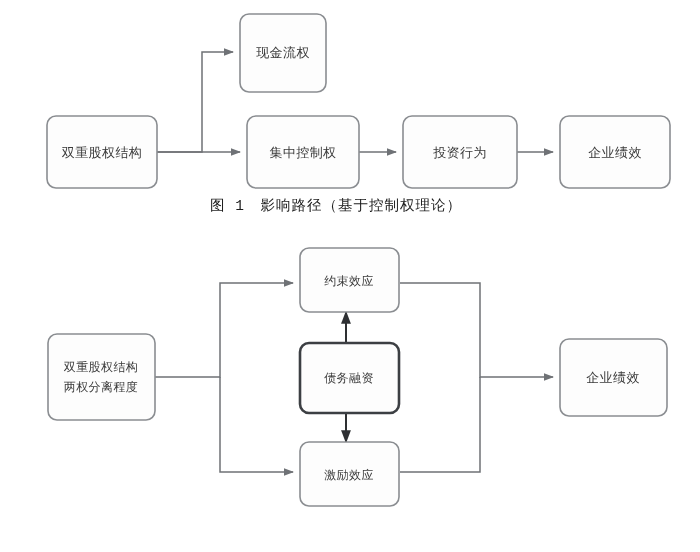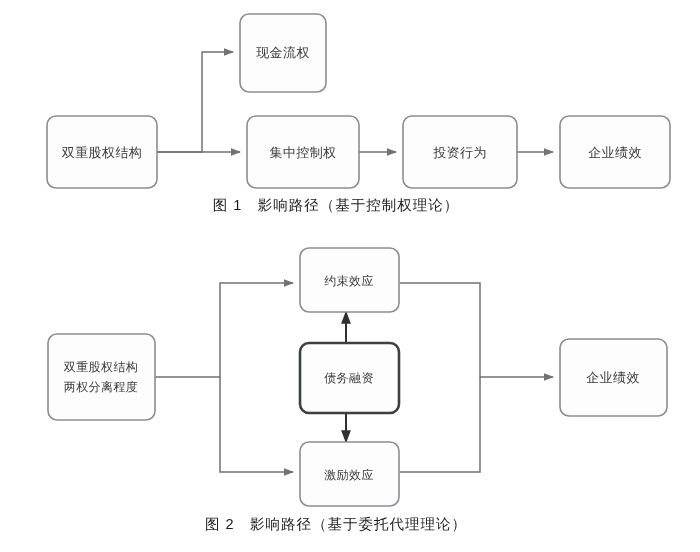--- a/index.html
+++ b/index.html
@@ -59,21 +59,21 @@
   }
   .edge.dark {
     stroke: #2e3033;
     stroke-width: 2;
   }
   .caption {
     position: absolute;
     left: 0;
     width: 672px;
     text-align: center;
-    font-family: Liberation Sans, sans-serif;
+    font-family: Liberation Mono, monospace;
     font-size: 14.5px;
     color: #1b1b1b;
     letter-spacing: 1px;
     white-space: pre;
   }
   #caption-1 { top: 196px; }
   #caption-2 { top: 515px; }
 </style>
 </head>
 <body>
@@ -183,15 +183,14 @@
         <text class="node-label small" x="349" y="245">激励效应</text>
       </g>
 
       <g>
         <rect class="node-rect" x="560" y="109" width="107" height="77" rx="9" ry="9"></rect>
         <text class="node-label" x="613" y="148">企业绩效</text>
       </g>
     </svg>
   </div>
 
-  <div class="caption" id="caption-2">图 2　影响路径（基于委托代理理论）</div>
 
 </div>
 
 </body></html>

